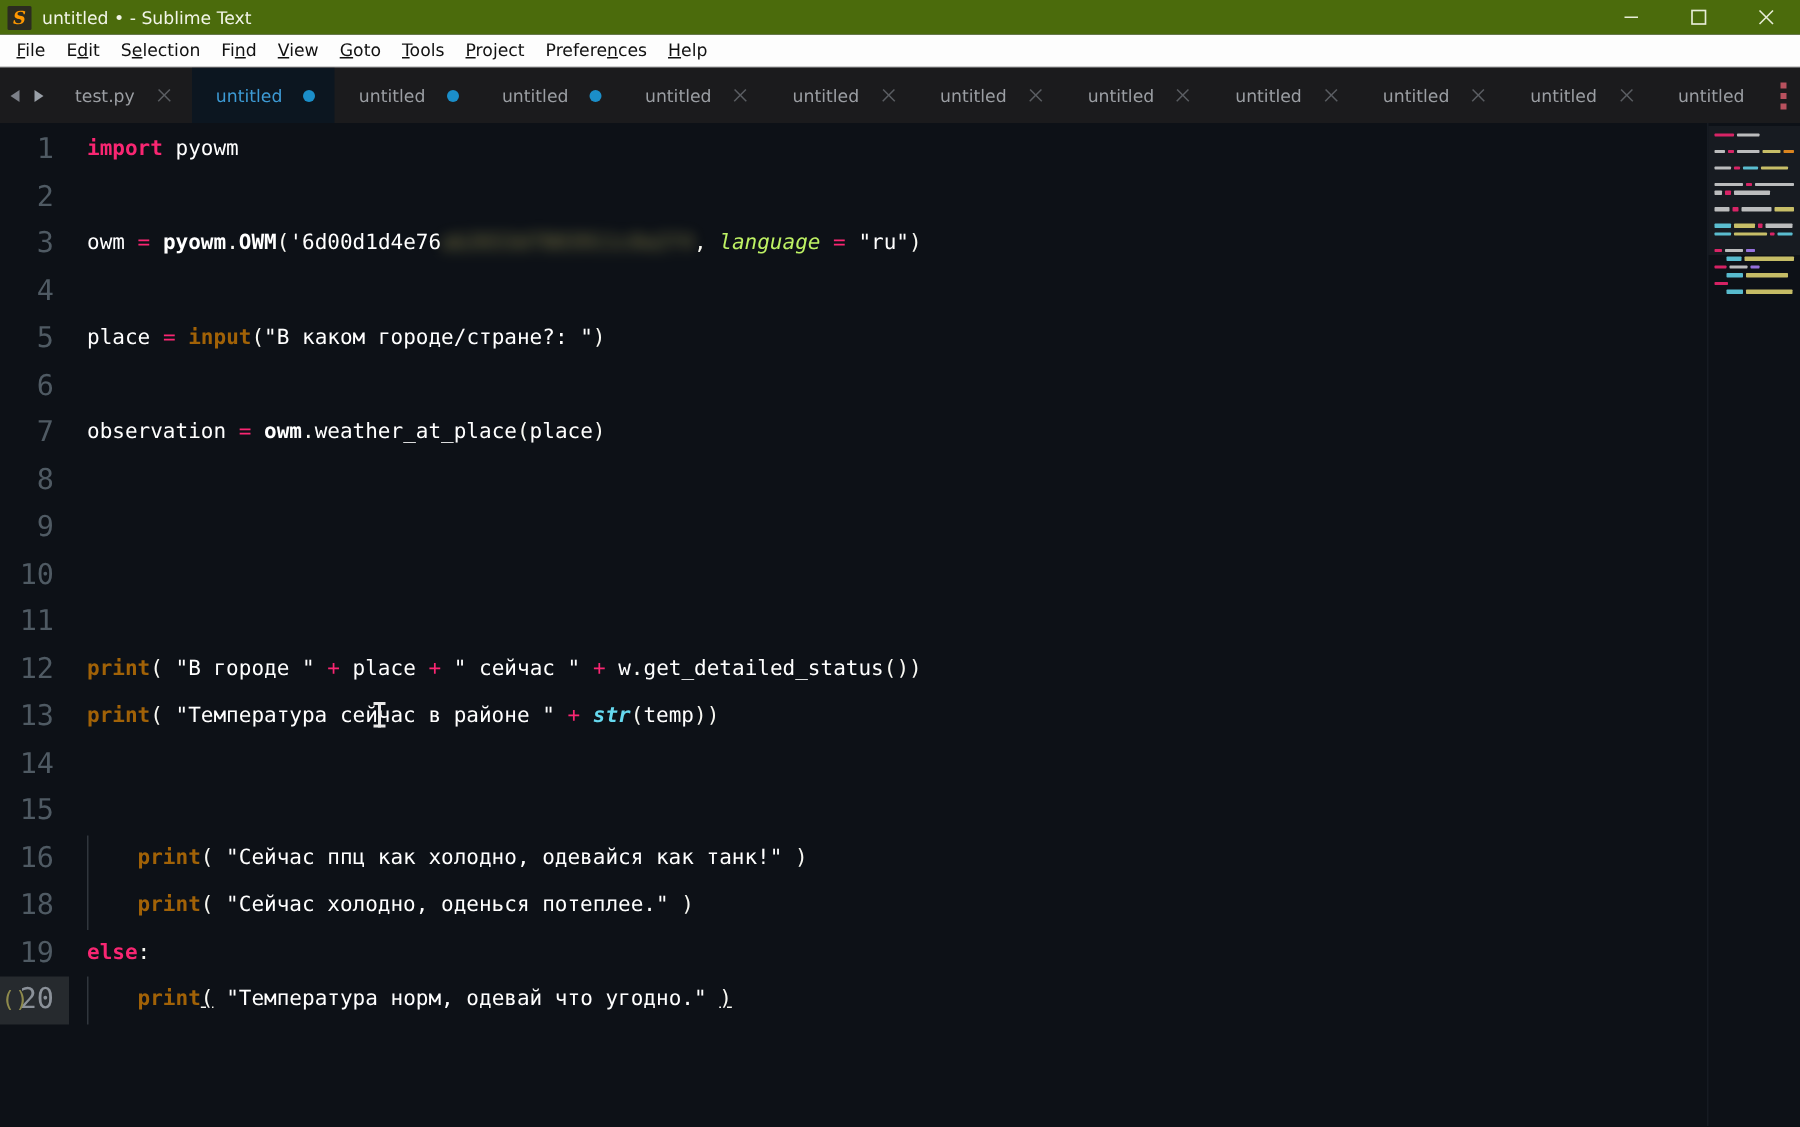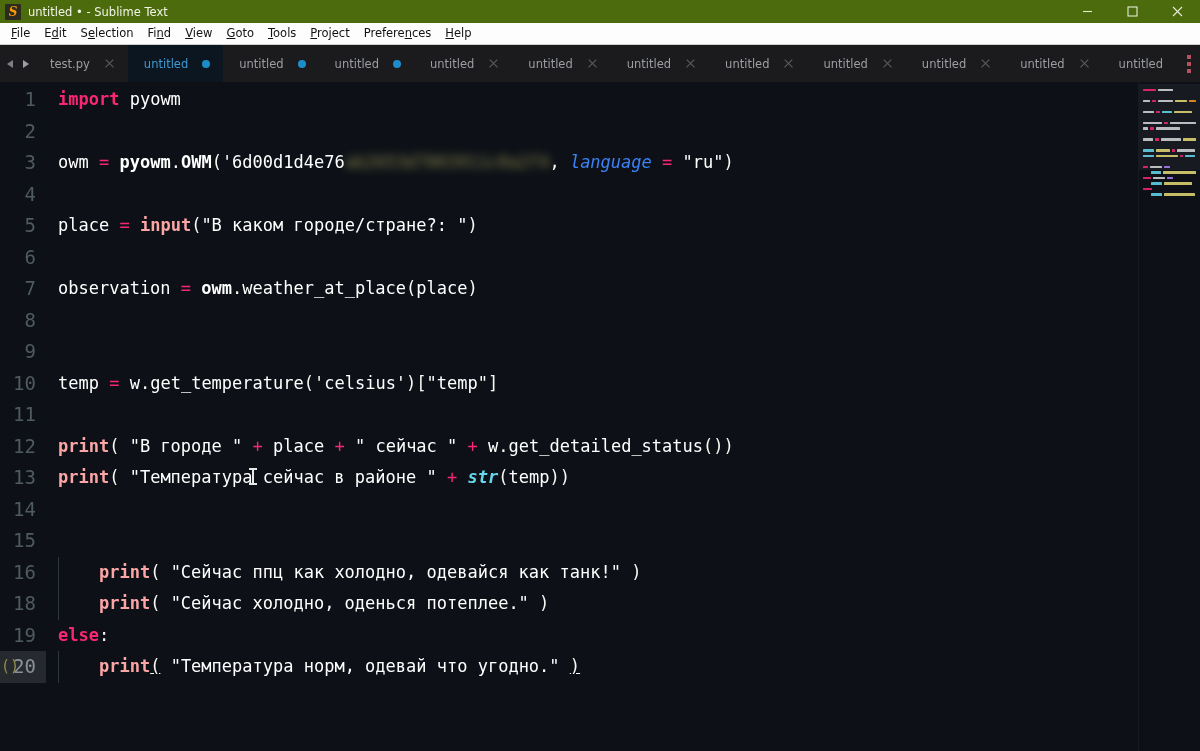--- a/index.html
+++ b/index.html
@@ -137,39 +137,39 @@
   }
   .line.current .gutter { background: #262a2e; color: #8b9199; }
   .gutter .brk {
     position: absolute; left: 1px; top: 0;
     font-size: 15px; color: #8e8a4c;
     font-family: "DejaVu Sans Mono", monospace;
     line-height: 31.5px;
   }
   .code {
     font-family: "DejaVu Sans Mono", monospace;
-    font-size: 17px;
+    font-size: 14px;
     line-height: 31.5px;
     white-space: pre;
     color: #e6e6e6;
     padding-left: 12px;
     position: relative;
   }
   .line.current .code { }
   
   .k   { color: #f92672; font-weight: bold; }   
-  .fn  { color: #fca5a5; font-weight: bold; }   
+  .fn  { color: #a16207; font-weight: bold; }   
   .fni { color: #66d9ef; font-weight: bold; font-style: italic; } 
   .op  { color: #f92672; }                      
   .str { color: #ffffff; }                      
   .num { color: #ae81ff; }                      
   .var { color: #ffffff; }
   .vb  { color: #ffffff; font-weight: bold; }   
   .par { color: #f8f8f2; }
-  .arg { color: #3b82f6; font-style: italic; }  
+  .arg { color: #bef264; font-style: italic; }  
   .ul  { text-decoration: underline; }
   
   .iguide {
     position: absolute; top: 0; width: 1px; height: 31.5px;
     background: #30363d;
   }
   
   .blurkey {
     display: inline-block; position: relative;
     color: #e6db74;
@@ -362,21 +362,20 @@
         <div class="gutter">8</div>
       </div>
 
       <div class="line">
         <div class="gutter">9</div>
         <div class="code"> </div>
       </div>
 
       <div class="line">
         <div class="gutter">10</div>
-        <div class="code"><span class="var">temp</span> <span class="op">=</span> <span class="var">w</span><span class="par">.</span><span class="var">get_temperature</span><span class="par">(</span><span class="str">'celsius'</span><span class="par">)[</span><span class="str">"temp"</span><span class="par">]</span></div>
       </div>
 
       <div class="line">
         <div class="gutter">11</div>
         <div class="code"> </div>
       </div>
 
       <div class="line">
         <div class="gutter">12</div>
         <div class="code"><span class="fn">print</span><span class="par">( </span><span class="str">"В городе "</span> <span class="op">+</span> <span class="var">place</span> <span class="op">+</span> <span class="str">" сейчас "</span> <span class="op">+</span> <span class="var">w</span><span class="par">.</span><span class="var">get_detailed_status</span><span class="par">())</span></div>

